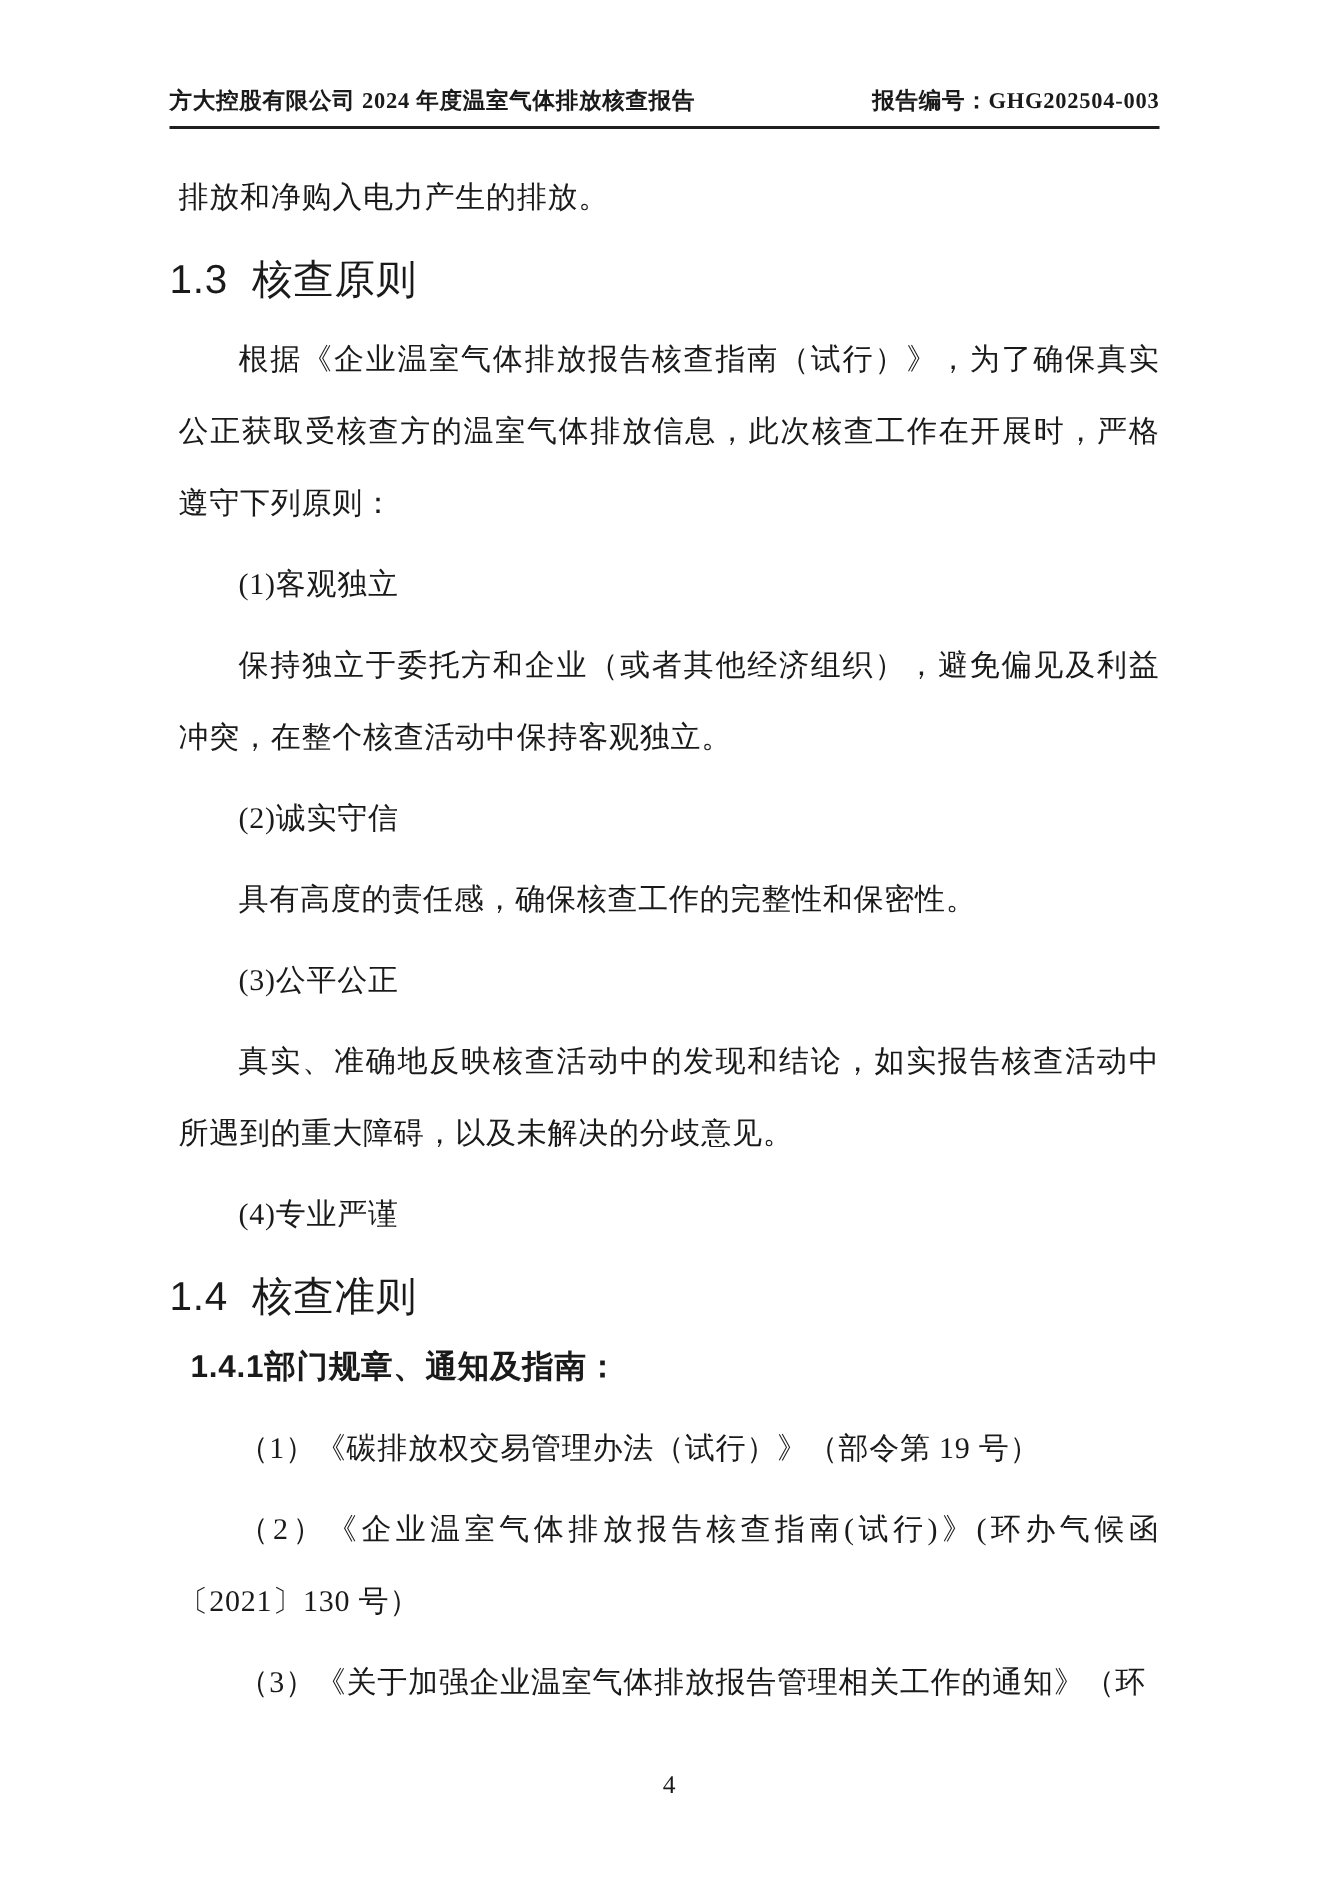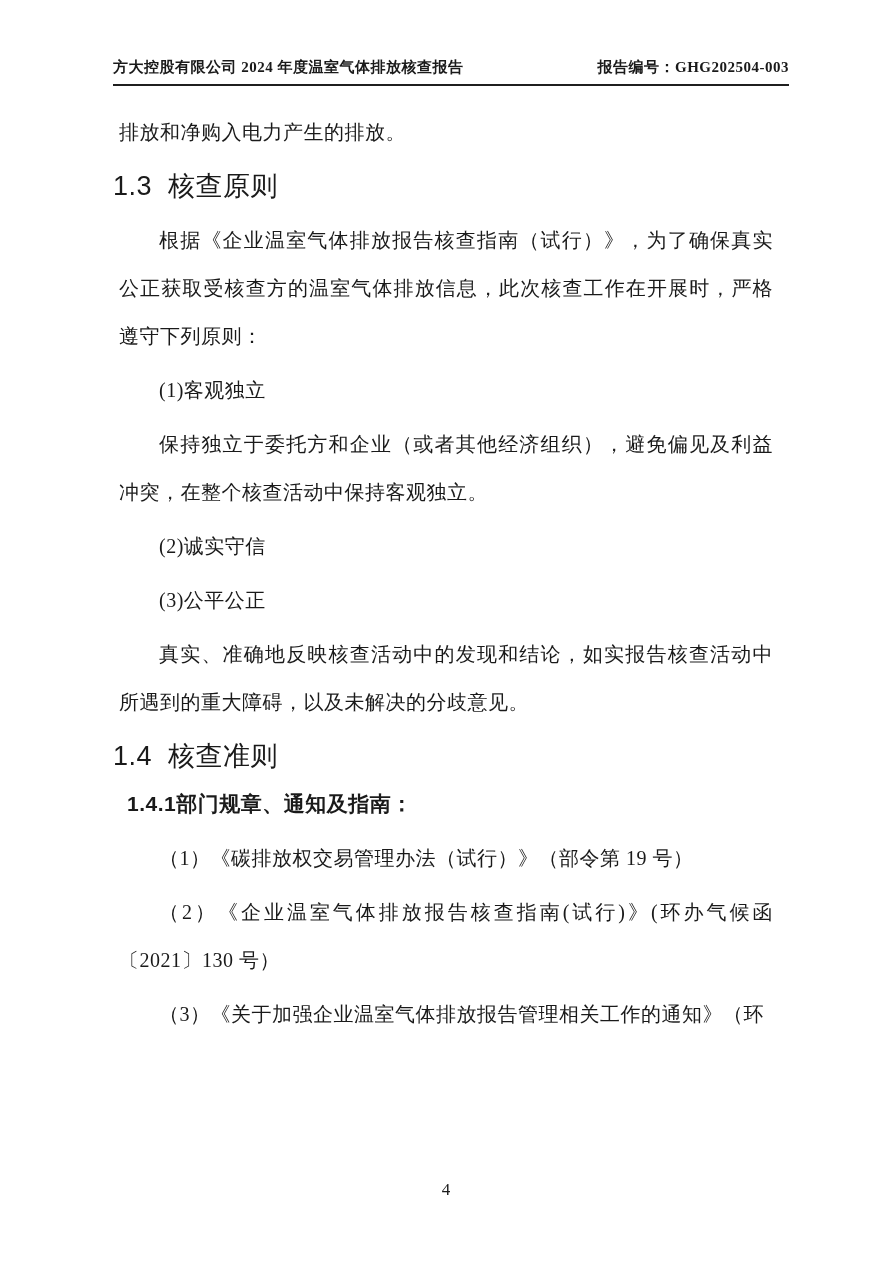--- a/index.html
+++ b/index.html
@@ -15,21 +15,21 @@
     color: #1a1a1a;
     font-family: "Liberation Serif", "DejaVu Serif", serif;
     overflow: hidden;
     box-sizing: border-box;
   }
   
   .header {
     position: absolute;
     top: 58px;
     left: 113px;
-    right: 103px;
+    right: 119px;
     display: flex;
     justify-content: space-between;
     align-items: flex-end;
     padding-bottom: 7px;
     border-bottom: 2px solid #1f1f1f;
     font-size: 15px;
     font-weight: bold;
     letter-spacing: 0.5px;
     white-space: nowrap;
   }
@@ -95,22 +95,24 @@
   <div class="body">
 
     <p>排放和净购入电力产生的排放。</p>
 
     <h2 class="section-heading">1.3  核查原则</h2>
 
     <p class="indent">根据《企业温室气体排放报告核查指南（试行）》，为了确保真实公正获取受核查方的温室气体排放信息，此次核查工作在开展时，严格遵守下列原则：</p>
     <p class="indent">(1)客观独立</p>
     <p class="indent">保持独立于委托方和企业（或者其他经济组织），避免偏见及利益冲突，在整个核查活动中保持客观独立。</p>
     <p class="indent">(2)诚实守信</p>
+    <p class="indent">具有高度的责任感，确保核查工作的完整性和保密性。</p>
     <p class="indent">(3)公平公正</p>
     <p class="indent">真实、准确地反映核查活动中的发现和结论，如实报告核查活动中所遇到的重大障碍，以及未解决的分歧意见。</p>
+    <p class="indent">(4)专业严谨</p>
 
     <h2 class="section-heading">1.4  核查准则</h2>
 
     <h3 class="subsection-heading">1.4.1部门规章、通知及指南：</h3>
 
     <p class="indent">（1）《碳排放权交易管理办法（试行）》（部令第 19 号）</p>
     <p class="indent">（2）《企业温室气体排放报告核查指南(试行)》(环办气候函〔2021〕130 号）</p>
     <p class="indent">（3）《关于加强企业温室气体排放报告管理相关工作的通知》（环</p>
 
   </div>

